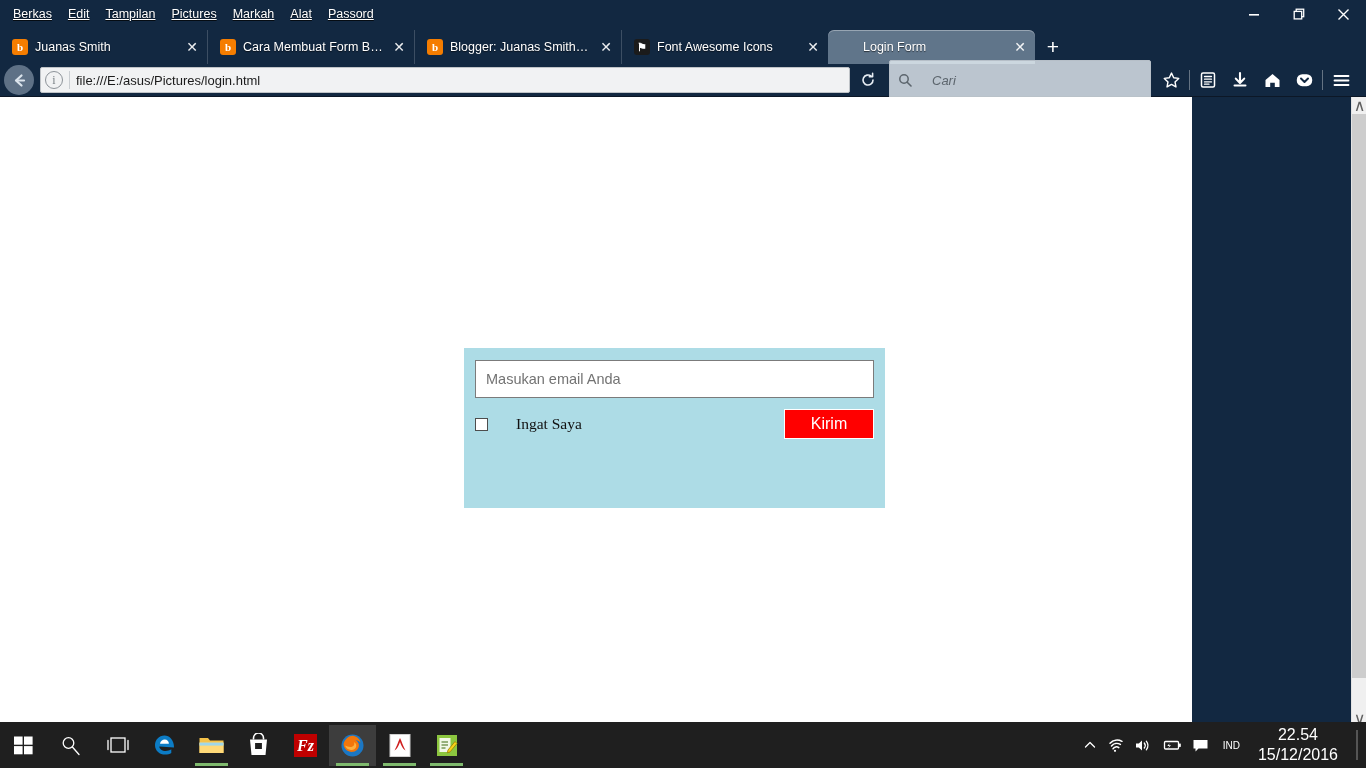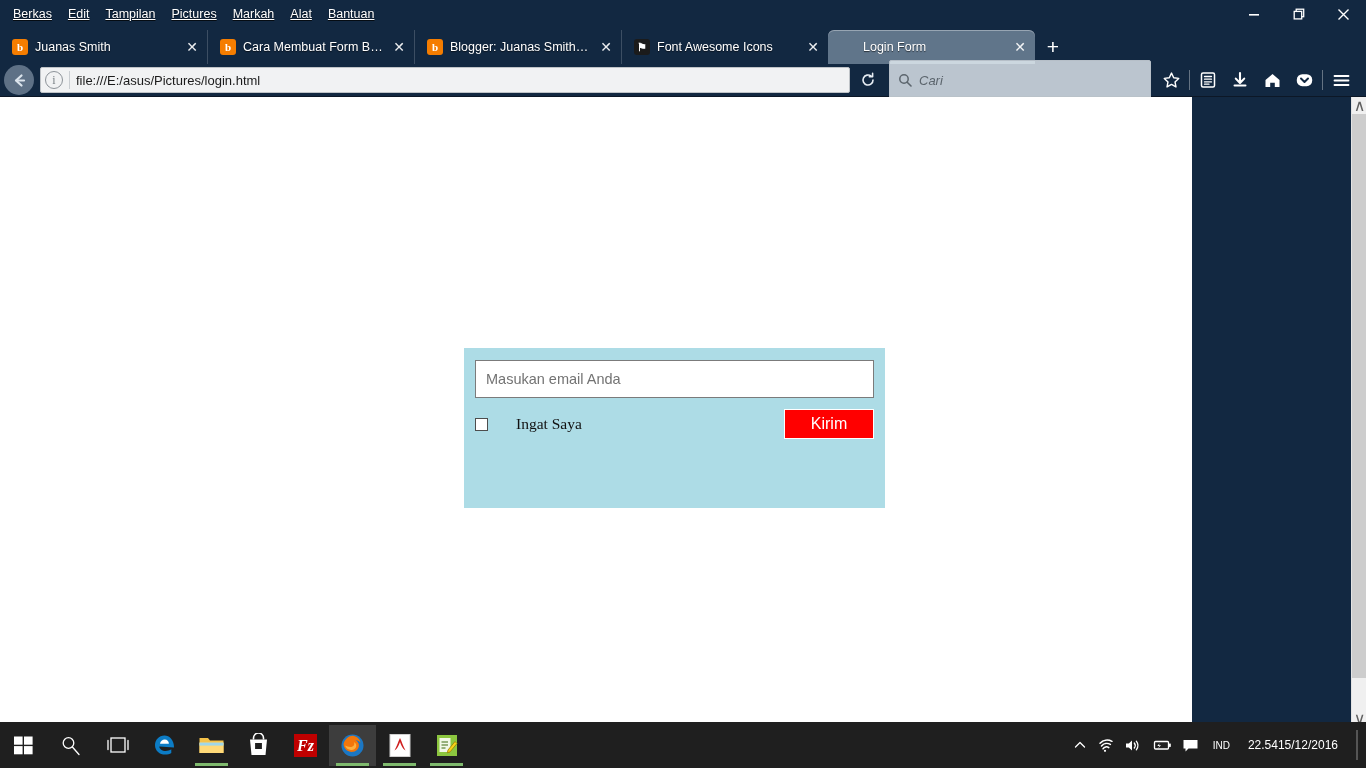--- a/index.html
+++ b/index.html
@@ -122,21 +122,21 @@
   .url-sep { width: 1px; height: 18px; background: #c9cdd1; }
   .url-text { font-size: 13px; color: #1b1b1b; white-space: nowrap; }
   .reload-btn {
     width: 30px; height: 26px; margin-left: 3px;
     display: flex; align-items: center; justify-content: center; color: #fff;
     flex: 0 0 30px;
   }
   .searchbar {
     flex: 0 0 262px; height: 41px; margin-left: 6px;
     background: rgba(235,242,247,.78); border: 1px solid #b6bfc8; border-radius: 2px;
-    display: flex; align-items: center; gap: 7px; padding: 12px 8px;
+    display: flex; align-items: center; gap: 20px; padding: 12px 8px;
   }
   .search-ph { font-size: 13px; color: #5c656d; font-style: italic; }
   .toolbar-right { display: flex; align-items: center; margin-left: 4px; }
   .tb-sep { width: 1px; height: 20px; background: rgba(255,255,255,.35); margin: 0 2px; }
 
   
   .content {
     position: absolute; left: 0; top: 97px; width: 1192px; height: 630px;
     background: #fff; overflow: hidden;
   }
@@ -198,38 +198,38 @@
   .tb-underline {
     position: absolute; bottom: 0; left: 7px; width: 33px; height: 3px; background: #7fba6e;
   }
   .tray {
     margin-left: auto; display: flex; align-items: center; gap: 10px;
     padding-right: 8px; color: #fff; font-size: 12px;
   }
   .tray-icon { display: flex; align-items: center; justify-content: center; color: #fff; }
   .tray-lang { font-size: 10px; color: #fff; padding: 0 4px; }
   .tray-clock {
-    display: flex; flex-direction: row; align-items: center; justify-content: center;
-    line-height: 1.25; font-size: 12px; color: #fff; padding: 0 4px;
+    display: flex; flex-direction: column; align-items: center; justify-content: center;
+    line-height: 1.25; font-size: 16px; color: #fff; padding: 0 4px;
   }
   .tray-edge { width: 2px; height: 30px; background: #555; margin-left: 4px; }
 </style>
 </head>
 <body>
 
 <div class="browser-window">
 
   <div class="menubar">
     <div class="menu-item"><span class="acc">Berkas</span></div>
     <div class="menu-item"><span class="acc">Edit</span></div>
     <div class="menu-item"><span class="acc">Tampilan</span></div>
     <div class="menu-item"><span class="acc">Pictures</span></div>
     <div class="menu-item"><span class="acc">Markah</span></div>
     <div class="menu-item"><span class="acc">Alat</span></div>
-    <div class="menu-item"><span class="acc">Bantuan</span></div>
+    <div class="menu-item"><span class="acc">Passord</span></div>
 
     <div class="winbtns">
       <div class="winbtn">
         <svg width="12" height="12" viewBox="0 0 12 12">
             <rect x="1" y="6" width="10" height="1.6" fill="#fff"></rect>
           </svg>
       </div>
       <div class="winbtn">
         <svg width="12" height="12" viewBox="0 0 12 12">
           <rect x="3.2" y="1.2" width="7.5" height="7.5" fill="none" stroke="#fff" stroke-width="1.3"></rect>

